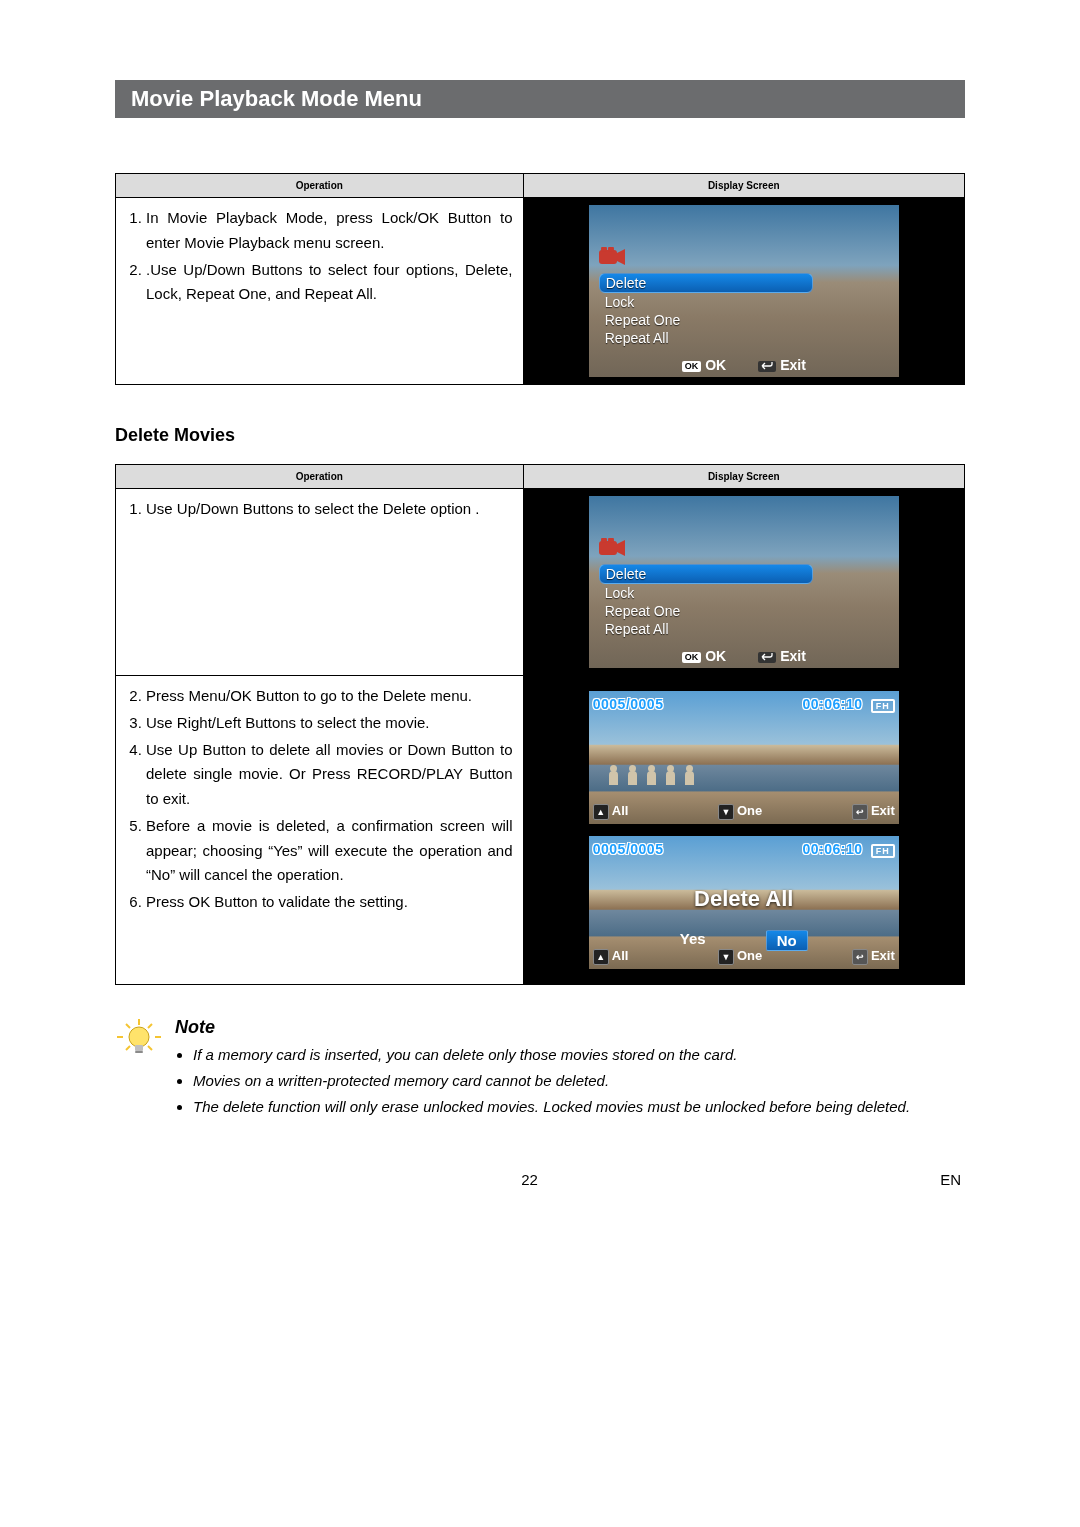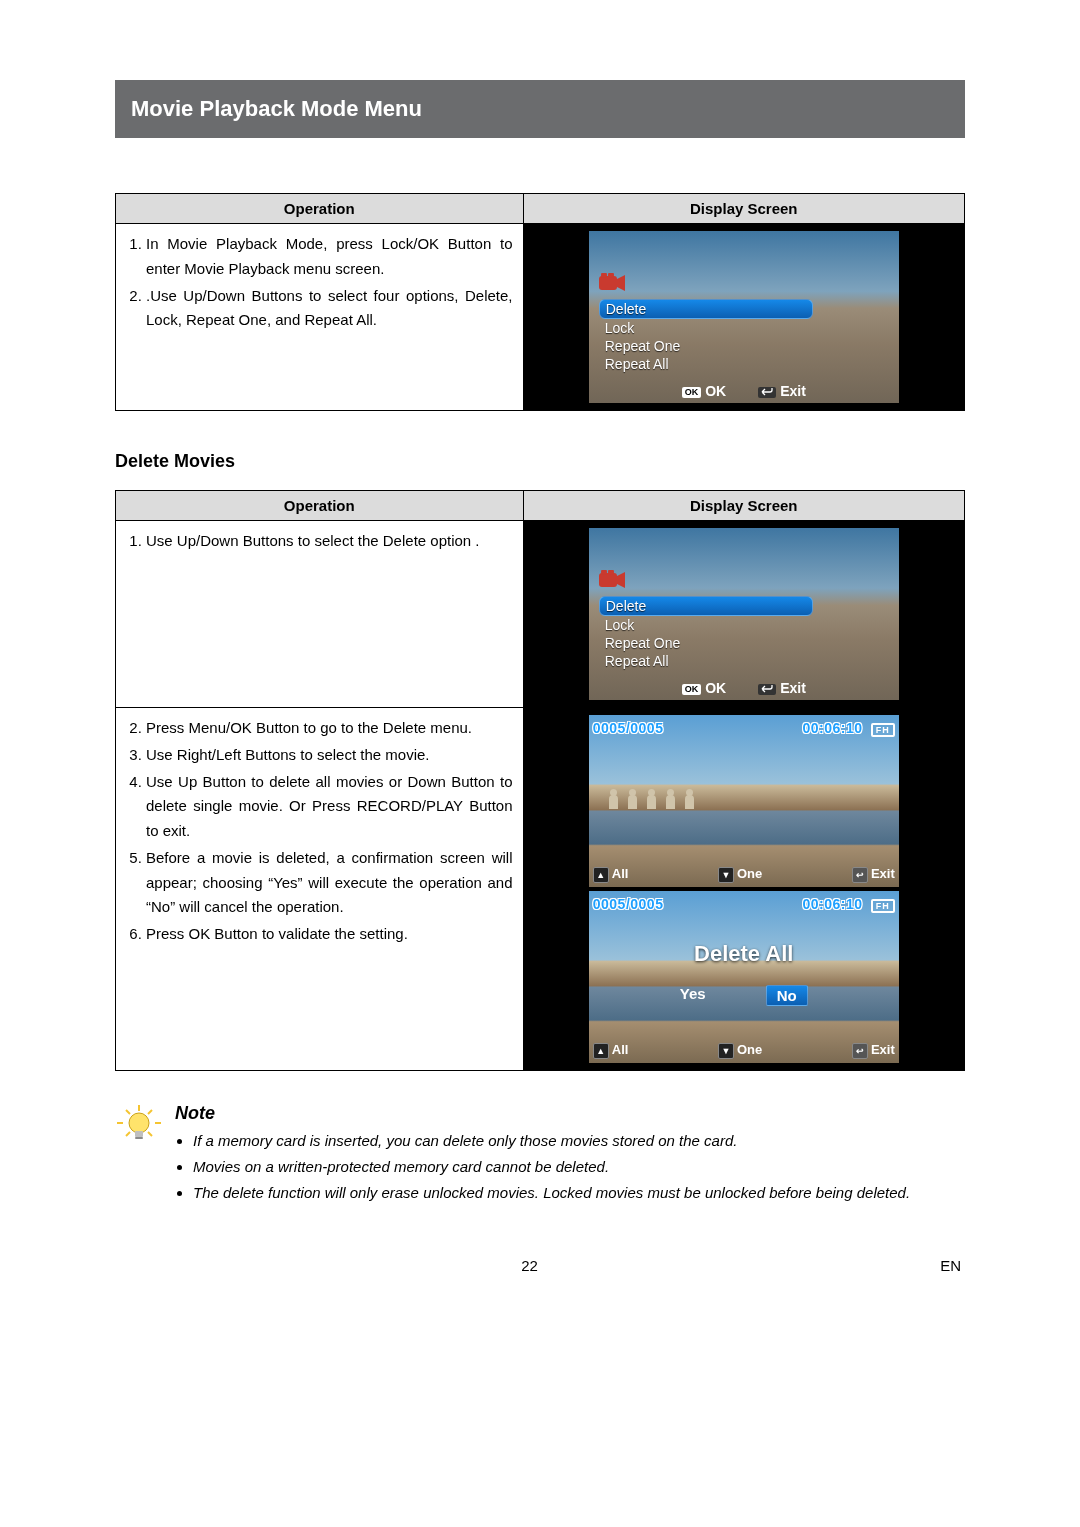--- a/index.html
+++ b/index.html
@@ -13,21 +13,21 @@
   }
   .page {
     padding: 80px 115px 40px 115px;
     box-sizing: border-box;
   }
   .title-bar {
     background: #6b6c6e;
     color: #fff;
     font-weight: bold;
     font-size: 22px;
-    padding: 16px 16px;
+    padding: 6px 16px;
     margin-bottom: 55px;
   }
   .section-h {
     font-weight: bold;
     font-size: 18px;
     margin: 40px 0 18px 0;
   }
   table.op {
     border-collapse: collapse;
     width: 100%;
@@ -35,21 +35,21 @@
   table.op td, table.op th {
     border: 1px solid #000;
     vertical-align: top;
     text-align: left;
   }
   table.op th {
     background: #dcdcdc;
     font-weight: bold;
     text-align: center;
     padding: 6px;
-    font-size: 15px;
+    font-size: 10px;
   }
   td.left {
     width: 48%;
     padding: 8px 10px 8px 10px;
     line-height: 1.65;
   }
   td.left ol { margin: 0; padding-left: 20px; }
   td.left ol li { text-align: justify; margin-bottom: 2px; }
   td.right {
     width: 52%;
@@ -89,21 +89,21 @@
   .kbd {
     display:inline-block; background:#fff; color:#000; font-size:9px; font-weight:bold;
     padding:1px 3px; border-radius:2px; vertical-align:middle; margin-right:4px;
     line-height:1;
   }
   .kbd.dark { background:#333; color:#fff; }
   .kbd svg { vertical-align:middle; }
 
   
   .photo {
-    width: 310px; height: 172px; margin: 4px auto; position:relative; overflow:hidden;
+    width: 310px; height: 133px; margin: 12px auto; position:relative; overflow:hidden;
     background: linear-gradient(to bottom,#5a9fd4 0%,#9ac1da 40%,#c9b999 41%,#8d7254 55%,#6e879d 56%,#4d6d87 75%,#a58e70 76%,#7b6a52 100%);
   }
   .photo .strip { position:absolute; top:4px; left:4px; right:4px; display:flex; justify-content:space-between; align-items:center; }
   .outline-txt { color:#1ea0ff; font-weight:bold; font-size:14px; text-shadow: 1px 1px 0 #fff, -1px -1px 0 #fff, 1px -1px 0 #fff, -1px 1px 0 #fff; letter-spacing:.5px;}
   .badge { display:inline-block; border:2px solid #fff; color:#fff; font-size:9px; font-weight:bold; padding:0 3px; border-radius:2px; margin-left:4px; letter-spacing:1px;}
   .photo .ftr {
     position:absolute; left:4px; right:4px; bottom:4px; display:flex; justify-content:space-between;
     color:#fff; font-size:13px; font-weight:bold; align-items:center;
   }
   .ibox { display:inline-block; width:14px; height:14px; background:#222; color:#fff; font-size:9px; border-radius:2px; border:1px solid #888; text-align:center; line-height:14px; margin-right:3px; vertical-align:middle;}

